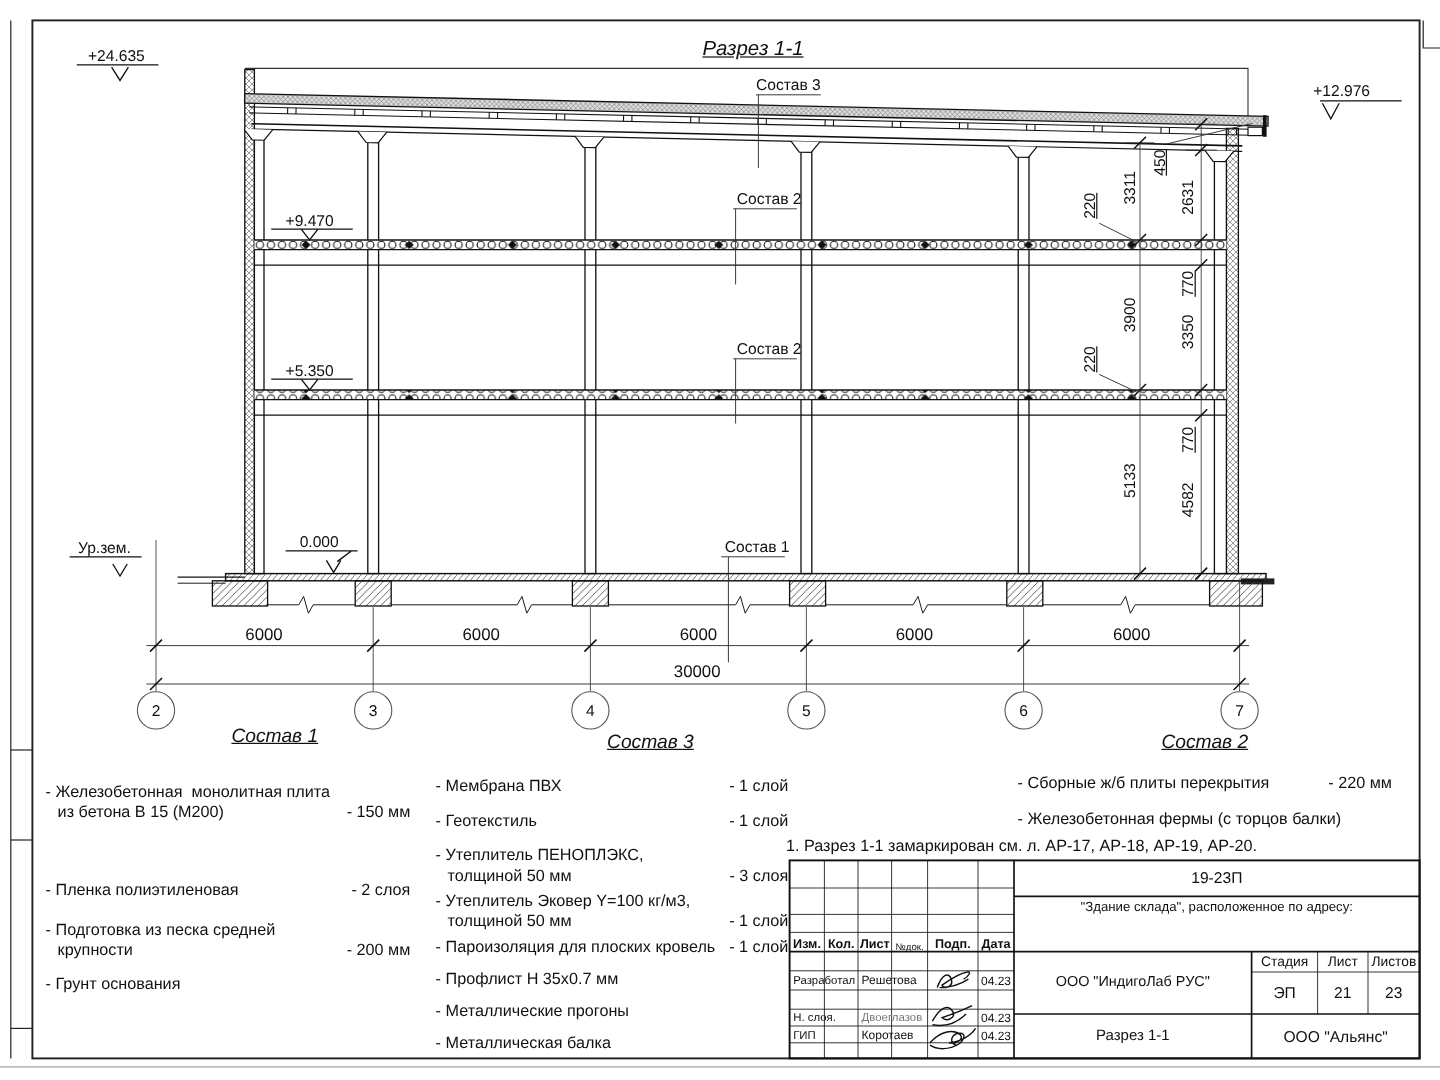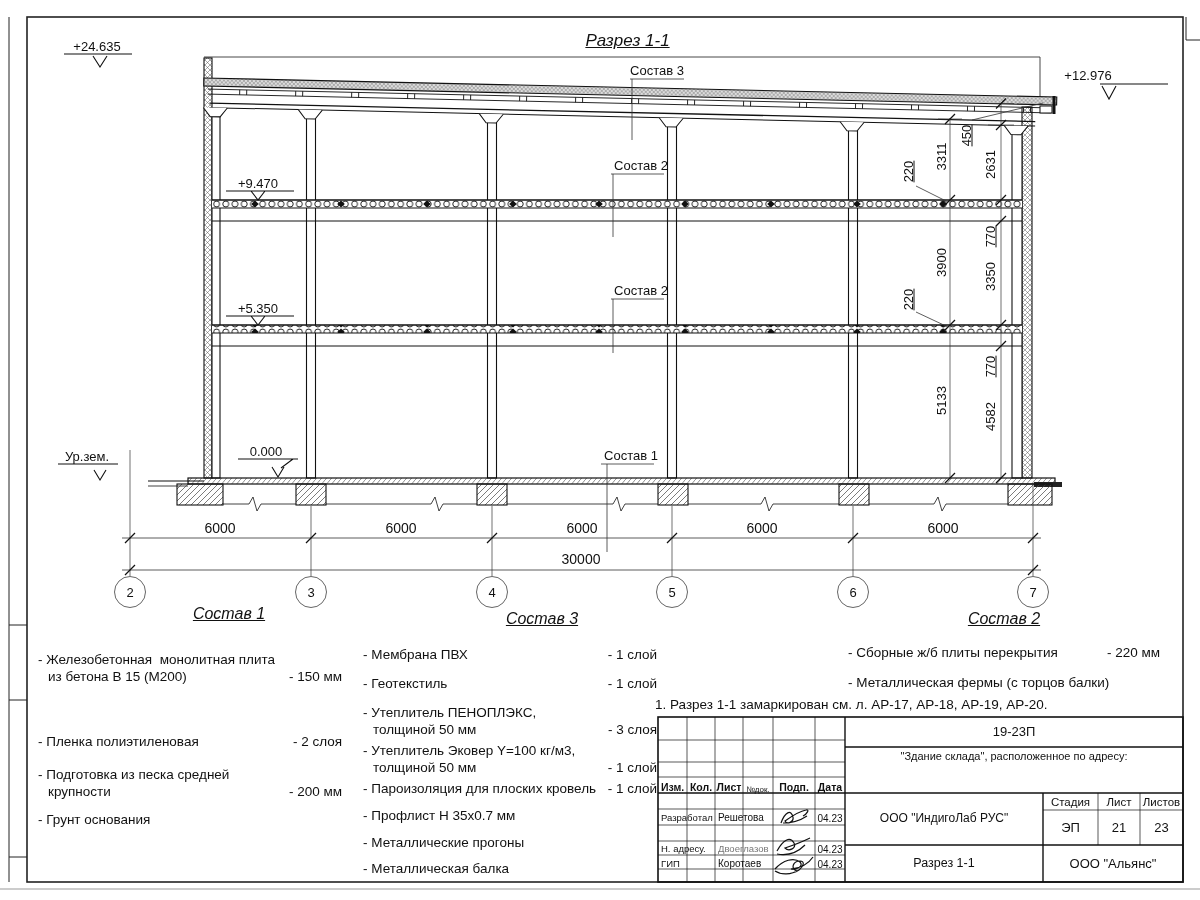--- a/index.html
+++ b/index.html
@@ -222,21 +222,21 @@
   <g stroke="#111" stroke-width="1.2" fill="none">
     <path d="M781 823 c4 -11 10 -14 12 -6 c1 5 -6 8 -8 4 c7 -5 15 -10 21 -11 c4 -1 1 4 -3 6 m-20 7 c9 0 18 -3 24 -7"></path>
     <path d="M777 851 c6 -11 13 -15 17 -8 c3 5 -5 9 -9 5 c9 -3 19 -7 25 -10 m-33 16 c11 2 21 -2 28 -9"></path>
     <path d="M775 869 c8 -9 19 -12 25 -7 c4 4 -3 8 -9 7 c10 -1 18 -6 22 -12 m-38 14 c6 4 16 4 24 -1 c5 -4 6 -9 1 -9 c-7 0 -10 8 -3 10"></path>
   </g>
 </svg>
 
 <div class="ttl" style="left:570px;top:31px;width:115px">Разрез 1-1</div>
 
 <div class="dim" style="left:62px;top:39px;width:70px">+24.635</div>
-<div class="dim" style="left:1052px;top:68px;width:72px">+12.976</div>
+<div class="dim" style="left:1082px;top:68px;width:72px">+12.976</div>
 <div class="dim" style="left:226px;top:176px;width:64px">+9.470</div>
 <div class="dim" style="left:226px;top:301px;width:64px">+5.350</div>
 <div class="dim" style="left:238px;top:444px;width:56px">0.000</div>
 <div class="dim" style="left:56px;top:449px;width:62px">Ур.зем.</div>
 
 <div class="dim" style="left:626px;top:63px;width:62px">Состав 3</div>
 <div class="dim" style="left:610px;top:158px;width:62px">Состав 2</div>
 <div class="dim" style="left:610px;top:283px;width:62px">Состав 2</div>
 <div class="dim" style="left:600px;top:448px;width:62px">Состав 1</div>
 
@@ -290,36 +290,36 @@
 <div class="t val" style="left:597px;top:760px;width:60px">- 1 слой</div>
 <div class="t" style="left:363px;top:781px;width:240px">- Пароизоляция для плоских кровель</div>
 <div class="t val" style="left:597px;top:781px;width:60px">- 1 слой</div>
 <div class="t" style="left:363px;top:808px;width:240px">- Профлист Н 35х0.7 мм</div>
 <div class="t" style="left:363px;top:835px;width:240px">- Металлические прогоны</div>
 <div class="t" style="left:363px;top:861px;width:240px">- Металлическая балка</div>
 
 <div class="hd" style="left:959px;top:610px;width:90px">Состав 2</div>
 <div class="t" style="left:848px;top:645px;width:240px">- Сборные ж/б плиты перекрытия</div>
 <div class="t val" style="left:1095px;top:645px;width:65px">- 220 мм</div>
-<div class="t" style="left:848px;top:675px;width:280px">- Металлическая фермы (с торцов балки)</div>
+<div class="t" style="left:848px;top:675px;width:280px">- Железобетонная фермы (с торцов балки)</div>
 
 <div class="t" style="left:655px;top:697px;width:440px">1. Разрез 1-1 замаркирован см. л. АР-17, АР-18, АР-19, АР-20.</div>
 
 <div class="tbb" style="left:845px;top:724px;width:338px">19-23П</div>
 <div class="tb" style="left:845px;top:750px;width:338px">"Здание склада", расположенное по адресу:</div>
 <div class="tb" style="left:658px;top:781px;width:29px;font-weight:bold;font-size:10.5px">Изм.</div>
 <div class="tb" style="left:687px;top:781px;width:28px;font-weight:bold;font-size:10.5px">Кол.</div>
 <div class="tb" style="left:715px;top:781px;width:28px;font-weight:bold;font-size:10.5px">Лист</div>
 <div class="tb" style="left:743px;top:783px;width:30px;font-size:8px">№док.</div>
 <div class="tb" style="left:773px;top:781px;width:42px;font-weight:bold;font-size:10.5px">Подп.</div>
 <div class="tb" style="left:815px;top:781px;width:30px;font-weight:bold;font-size:10.5px">Дата</div>
 <div class="tbl" style="left:661px;top:812px;width:55px;font-size:9.5px">Разработал</div>
 <div class="tbl" style="left:718px;top:812px;width:55px">Решетова</div>
 <div class="tb" style="left:815px;top:812px;width:30px;font-size:10px">04.23</div>
-<div class="tbl" style="left:661px;top:843px;width:55px;font-size:9.5px">Н. адресу.</div>
+<div class="tbl" style="left:661px;top:843px;width:55px;font-size:9.5px">Н. слоя.</div>
 <div class="tbl" style="left:718px;top:843px;width:55px;font-size:9.5px;color:#777">Двоеглазов</div>
 <div class="tb" style="left:815px;top:843px;width:30px;font-size:10px">04.23</div>
 <div class="tbl" style="left:661px;top:858px;width:60px;font-size:9.5px">ГИП</div>
 <div class="tbl" style="left:718px;top:858px;width:55px">Коротаев</div>
 <div class="tb" style="left:815px;top:858px;width:30px;font-size:10px">04.23</div>
 <div class="tb" style="left:845px;top:812px;width:198px;font-size:12px">ООО "ИндигоЛаб РУС"</div>
 <div class="tb" style="left:1043px;top:796px;width:55px;font-size:11.5px">Стадия</div>
 <div class="tb" style="left:1098px;top:796px;width:42px;font-size:11.5px">Лист</div>
 <div class="tb" style="left:1140px;top:796px;width:43px;font-size:11.5px">Листов</div>
 <div class="tbb" style="left:1043px;top:820px;width:55px">ЭП</div>

